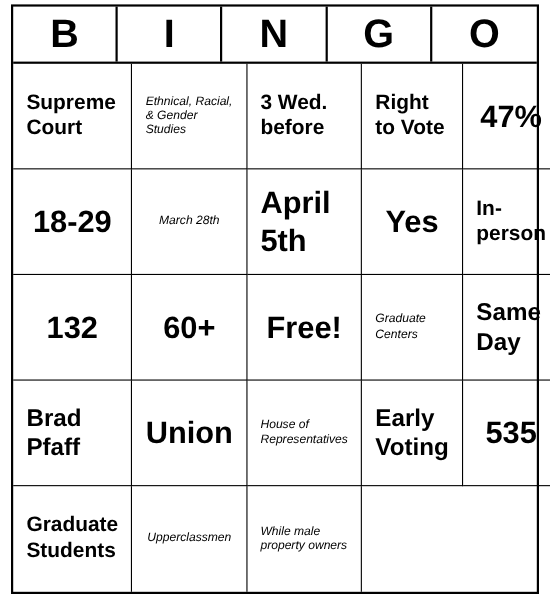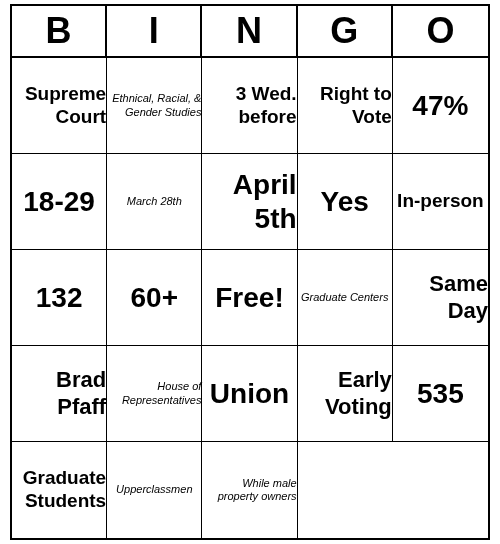--- a/index.html
+++ b/index.html
@@ -40,22 +40,22 @@
       display: grid;
       grid-template-columns: repeat(5, 1fr);
       grid-template-rows: repeat(5, 96px);
     }
     .bingo-cell {
       border-right: 1.5px solid #000;
       border-bottom: 1.5px solid #000;
       display: flex;
       align-items: center;
       justify-content: center;
-      text-align: right;
-      padding: 0;
+      text-align: left;
+      padding: 12px;
       font-size: 13px;
       line-height: 1.2;
     }
     .bingo-cell:nth-child(5n) {
       border-right: none;
     }
     .bingo-cell:nth-child(n+21) {
       border-bottom: none;
     }
     .bingo-cell.large {
@@ -96,21 +96,21 @@
       <div class="bingo-cell small">March 28th</div>
       <div class="bingo-cell xlarge">April 5th</div>
       <div class="bingo-cell xlarge">Yes</div>
       <div class="bingo-cell medium">In-person</div>
       <div class="bingo-cell xlarge">132</div>
       <div class="bingo-cell xlarge">60+</div>
       <div class="bingo-cell xlarge">Free!</div>
       <div class="bingo-cell small">Graduate Centers</div>
       <div class="bingo-cell large">Same Day</div>
       <div class="bingo-cell large">Brad Pfaff</div>
+      <div class="bingo-cell xlarge">Union</div>
       <div class="bingo-cell small">House of Representatives</div>
-      <div class="bingo-cell xlarge">Union</div>
       <div class="bingo-cell large">Early Voting</div>
       <div class="bingo-cell xlarge">535</div>
       <div class="bingo-cell medium">Graduate Students</div>
       <div class="bingo-cell small">Upperclassmen</div>
       <div class="bingo-cell small">While male property owners</div>
     </div>
 </div>
 
 </body></html>

